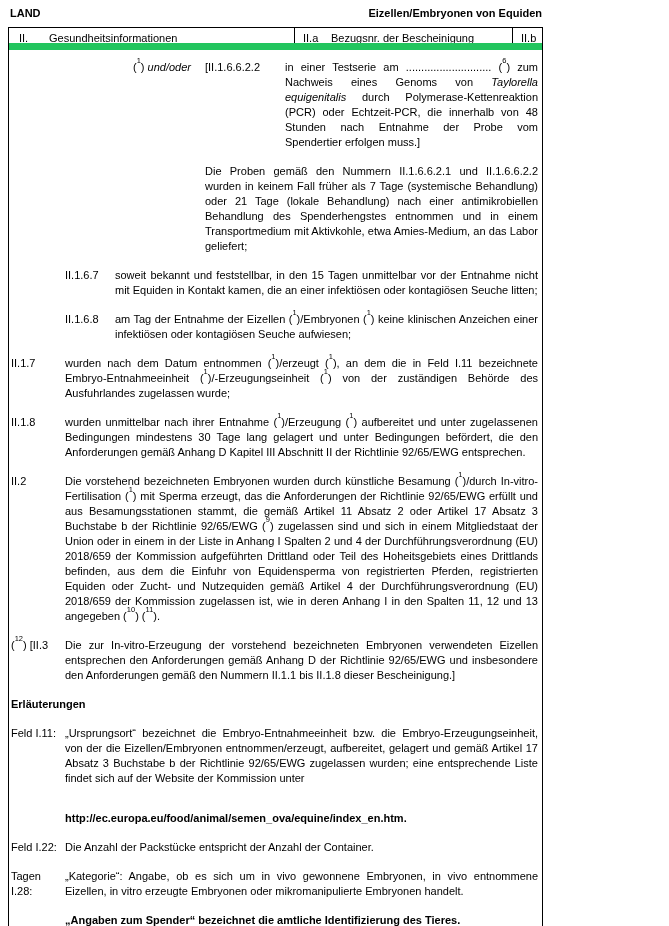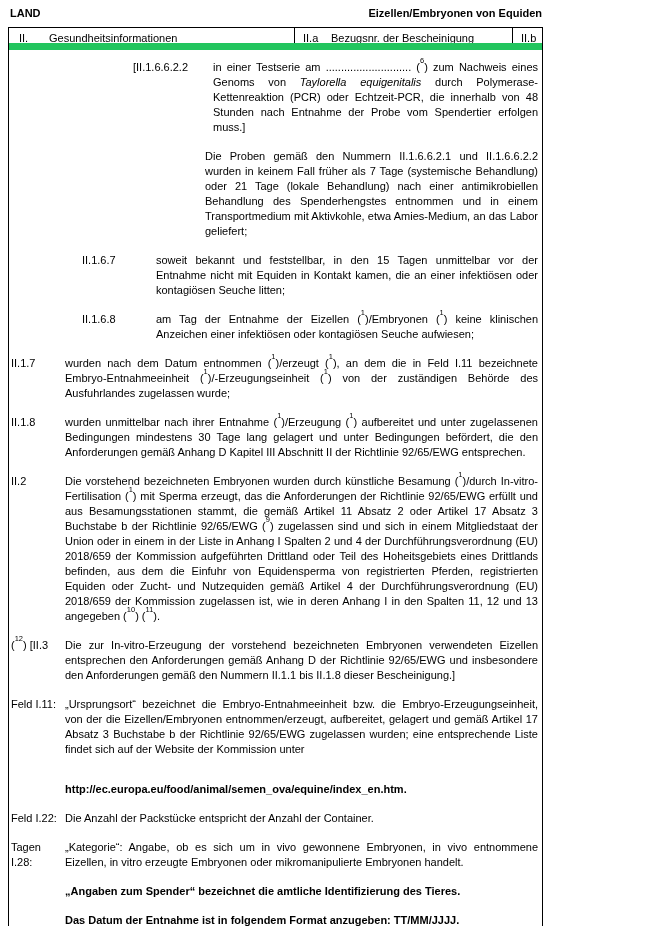--- a/index.html
+++ b/index.html
@@ -23,21 +23,21 @@
   .c2{width:218px;border-right:1px solid #000;padding-left:8px;}
   .c3{flex:1;position:relative;padding-left:8px;}
   .cnum{display:inline-block;width:30px;}
   .c2 .cnum{width:28px;}
   .diag{position:absolute;left:38px;right:2px;top:1px;bottom:2px;}
   .content{padding:10px 4px 0 2px;box-sizing:border-box;}
   .row{display:flex;margin-top:14px;}
   .row:first-child{margin-top:0;}
   .num{flex:0 0 54px;}
   .txt{flex:1;text-align:justify;}
-  .lvl1{margin-left:71px;gap:24px;}
+  .lvl1{margin-left:54px;}
   .lvl1 .num{flex:0 0 50px;}
   .deep{margin-left:122px;}
   .deep .pfx{flex:0 0 72px;}
   .deep .num{flex:0 0 80px;}
   .cont{margin-left:194px;}
   .plain{margin-left:54px;font-weight:bold;}
   .url-row{margin-top:25px;}
   .h{font-weight:bold;margin-top:14px;}
   em{font-style:italic;}
   sup{font-size:7.5px;line-height:0;position:relative;top:-3.5px;}
@@ -65,20 +65,21 @@
         <span>II.b</span>
         <svg class="diag" viewBox="0 0 100 20" preserveAspectRatio="none" aria-hidden="true">
             <line x1="0" y1="19" x2="100" y2="1" stroke="#000" stroke-width="1" vector-effect="non-scaling-stroke"></line>
           </svg>
       </div>
     </div>
 
     <div class="content">
 
       <div class="row deep">
+        <span class="pfx">(<sup>1</sup>) <em>und/oder</em></span>
         <span class="num">[II.1.6.6.2.2</span>
         <span class="txt">in einer Testserie am ............................ (<sup>6</sup>) zum Nachweis eines Genoms von <em>Taylorella equigenitalis</em> durch Polymerase-Kettenreaktion (PCR) oder Echtzeit-PCR, die innerhalb von 48 Stunden nach Entnahme der Probe vom Spendertier erfolgen muss.]</span>
       </div>
 
       <div class="row cont">
         <span class="txt">Die Proben gemäß den Nummern II.1.6.6.2.1 und II.1.6.6.2.2 wurden in keinem Fall früher als 7 Tage (systemische Behandlung) oder 21 Tage (lokale Behandlung) nach einer antimikrobiellen Behandlung des Spenderhengstes entnommen und in einem Transportmedium mit Aktivkohle, etwa Amies-Medium, an das Labor geliefert;</span>
       </div>
 
       <div class="row lvl1">
         <span class="num">II.1.6.7</span>
@@ -103,20 +104,21 @@
       <div class="row">
         <span class="num">II.2</span>
         <span class="txt">Die vorstehend bezeichneten Embryonen wurden durch künstliche Besamung (<sup>1</sup>)/durch In-vitro-Fertilisation (<sup>1</sup>) mit Sperma erzeugt, das die Anforderungen der Richtlinie 92/65/EWG erfüllt und aus Besamungsstationen stammt, die gemäß Artikel 11 Absatz 2 oder Artikel 17 Absatz 3 Buchstabe b der Richtlinie 92/65/EWG (<sup>9</sup>) zugelassen sind und sich in einem Mitgliedstaat der Union oder in einem in der Liste in Anhang I Spalten 2 und 4 der Durchführungsverordnung (EU) 2018/659 der Kommission aufgeführten Drittland oder Teil des Hoheitsgebiets eines Drittlands befinden, aus dem die Einfuhr von Equidensperma von registrierten Pferden, registrierten Equiden oder Zucht- und Nutzequiden gemäß Artikel 4 der Durchführungsverordnung (EU) 2018/659 der Kommission zugelassen ist, wie in deren Anhang I in den Spalten 11, 12 und 13 angegeben (<sup>10</sup>) (<sup>11</sup>).</span>
       </div>
 
       <div class="row">
         <span class="num">(<sup>12</sup>) [II.3</span>
         <span class="txt">Die zur In-vitro-Erzeugung der vorstehend bezeichneten Embryonen verwendeten Eizellen entsprechen den Anforderungen gemäß Anhang D der Richtlinie 92/65/EWG und insbesondere den Anforderungen gemäß den Nummern II.1.1 bis II.1.8 dieser Bescheinigung.]</span>
       </div>
 
+      <div class="h">Erläuterungen</div>
 
 
       <div class="row">
         <span class="num">Feld I.11:</span>
         <span class="txt">„Ursprungsort“ bezeichnet die Embryo-Entnahmeeinheit bzw. die Embryo-Erzeugungseinheit, von der die Eizellen/Embryonen entnommen/erzeugt, aufbereitet, gelagert und gemäß Artikel 17 Absatz 3 Buchstabe b der Richtlinie 92/65/EWG zugelassen wurden; eine entsprechende Liste findet sich auf der Website der Kommission unter</span>
       </div>
 
       <div class="row plain url-row">
         <span class="txt" style="text-align:left;">http://ec.europa.eu/food/animal/semen_ova/equine/index_en.htm.</span>
       </div>

